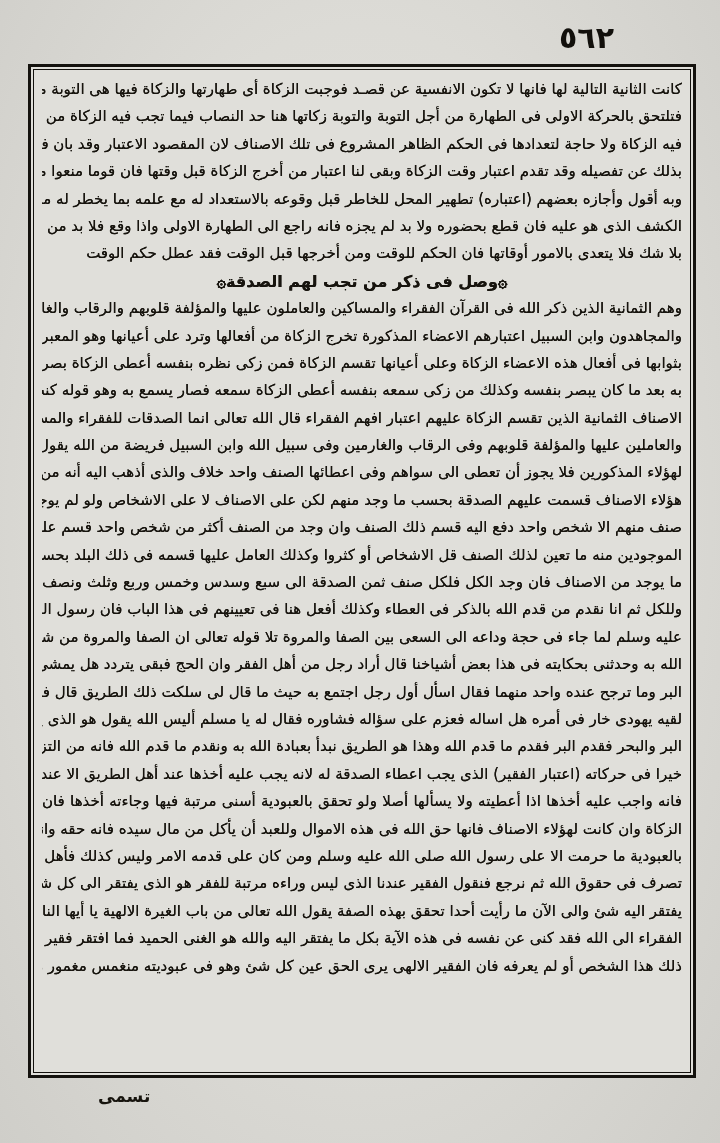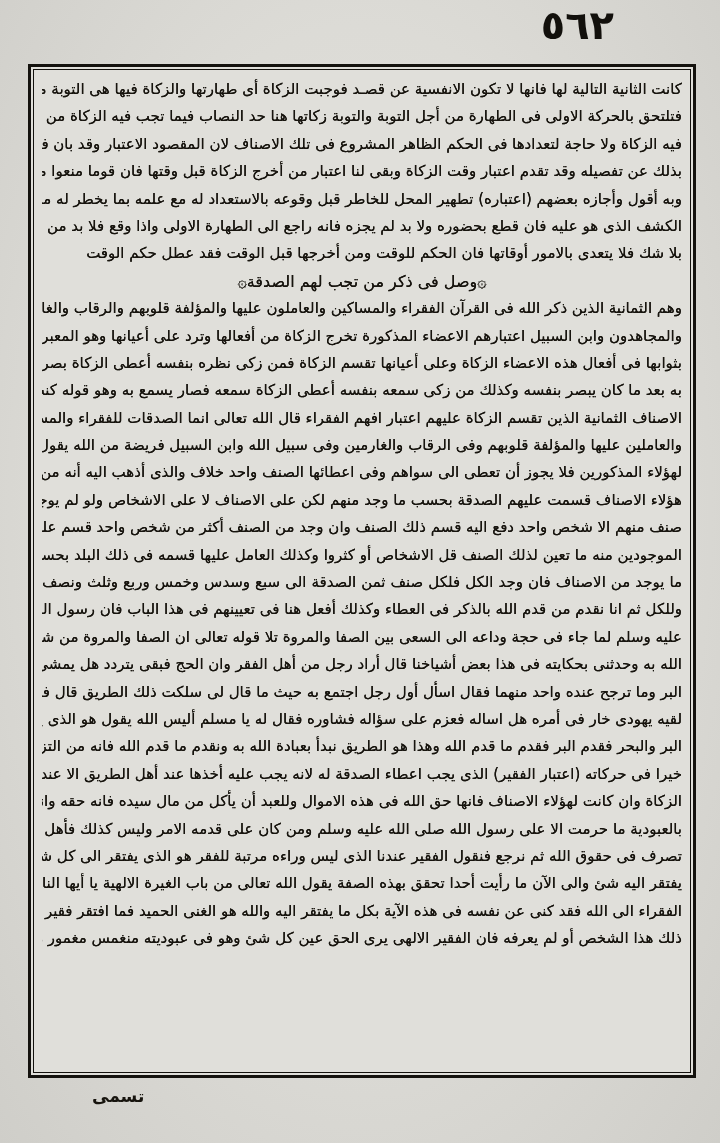--- a/index.html
+++ b/index.html
@@ -4,22 +4,22 @@
 <style>
   html,body{margin:0;padding:0;}
   body{
     width:720px;height:1143px;position:relative;overflow:hidden;
     background:
       radial-gradient(ellipse at 50% 45%, #e3e2dd 0%, #dcdbd6 55%, #cfcec9 100%);
     font-family:"DejaVu Sans", sans-serif;
     color:#16140f;
   }
   .page-number{
-    position:absolute;top:2px;right:106px;
-    font-size:40px;font-weight:bold;letter-spacing:1px;
+    position:absolute;top:20px;right:106px;
+    font-size:30px;font-weight:bold;letter-spacing:1px;
     color:#12100c;direction:rtl;
   }
   .frame-outer{
     position:absolute;left:28px;top:64px;width:668px;height:1014px;
     border:3.5px solid #14120e;box-sizing:border-box;
     background:#e0dfda;
   }
   .frame-inner{
     position:absolute;left:2px;top:2px;right:2px;bottom:2px;
     border:1.5px solid #14120e;box-sizing:border-box;
@@ -33,24 +33,24 @@
     display:block;height:27.4px;line-height:27.4px;
     font-size:15px;letter-spacing:0;overflow:hidden;
     text-align:justify;text-align-last:justify;
     white-space:nowrap;
     color:#17140e;
     text-shadow:0 0 .4px #17140e;
   }
   .line.flow-end{text-align:center;text-align-last:right;}
   .line.heading{
     text-align:left;text-align-last:center;
-    font-weight:normal;font-size:16px;
+    font-weight:bold;font-size:16px;
   }
   .catchword{
-    position:absolute;left:92px;top:1086px;
+    position:absolute;left:98px;top:1086px;
     font-size:17px;font-weight:bold;direction:rtl;color:#17140e;
   }
 </style>
 </head>
 <body>
 
 <div>
 
   <div class="page-number">٥٦٢</div>
 
@@ -77,20 +77,21 @@
           <div class="line justify">صنف منهم الا شخص واحد دفع اليه قسم ذلك الصنف وان وجد من الصنف أكثر من شخص واحد قسم على</div>
           <div class="line justify">الموجودين منه ما تعين لذلك الصنف قل الاشخاص أو كثروا وكذلك العامل عليها قسمه فى ذلك البلد بحسب</div>
           <div class="line justify">ما يوجد من الاصناف فان وجد الكل فلكل صنف ثمن الصدقة الى سبع وسدس وخمس وربع وثلث ونصف</div>
           <div class="line justify">وللكل ثم انا نقدم من قدم الله بالذكر فى العطاء وكذلك أفعل هنا فى تعيينهم فى هذا الباب فان رسول الله صلى الله</div>
           <div class="line justify">عليه وسلم لما جاء فى حجة وداعه الى السعى بين الصفا والمروة تلا قوله تعالى ان الصفا والمروة من شعائر الله ابدأ بما بدأ</div>
           <div class="line justify">الله به وحدثنى بحكايته فى هذا بعض أشياخنا قال أراد رجل من أهل الفقر وان الحج فبقى يتردد هل يمشى فى البحر أو فى</div>
           <div class="line justify">البر وما ترجح عنده واحد منهما فقال اسأل أول رجل اجتمع به حيث ما قال لى سلكت ذلك الطريق قال فأول من</div>
           <div class="line justify">لقيه يهودى خار فى أمره هل اساله فعزم على سؤاله فشاوره فقال له يا مسلم أليس الله يقول هو الذى يسيركم فى</div>
           <div class="line justify">البر والبحر فقدم البر فقدم ما قدم الله وهذا هو الطريق نبدأ بعبادة الله به ونقدم ما قدم الله فانه من التزم ذلك رأى</div>
           <div class="line justify">خيرا فى حركاته (اعتبار الفقير) الذى يجب اعطاء الصدقة له لانه يجب عليه أخذها عند أهل الطريق الا عندنا</div>
+          <div class="line justify">فانه واجب عليه أخذها اذا أعطيته ولا يسألها أصلا ولو تحقق بالعبودية أسنى مرتبة فيها وجاءته أخذها فان</div>
           <div class="line justify">الزكاة وان كانت لهؤلاء الاصناف فانها حق الله فى هذه الاموال وللعبد أن يأكل من مال سيده فانه حقه وانما</div>
           <div class="line justify">بالعبودية ما حرمت الا على رسول الله صلى الله عليه وسلم ومن كان على قدمه الامر وليس كذلك فأهل الله أولى من</div>
           <div class="line justify">تصرف فى حقوق الله ثم نرجع فنقول الفقير عندنا الذى ليس وراءه مرتبة للفقر هو الذى يفتقر الى كل شئ ولا</div>
           <div class="line justify">يفتقر اليه شئ والى الآن ما رأيت أحدا تحقق بهذه الصفة يقول الله تعالى من باب الغيرة الالهية يا أيها الناس أنتم</div>
           <div class="line justify">الفقراء الى الله فقد كنى عن نفسه فى هذه الآية بكل ما يفتقر اليه والله هو الغنى الحميد فما افتقر فقير الا الى الله تعرف</div>
           <div class="line justify">ذلك هذا الشخص أو لم يعرفه فان الفقير الالهى يرى الحق عين كل شئ وهو فى عبوديته منغمس مغمور ريان رأى الله</div>
         </div>
     </div>
   </div>
 

